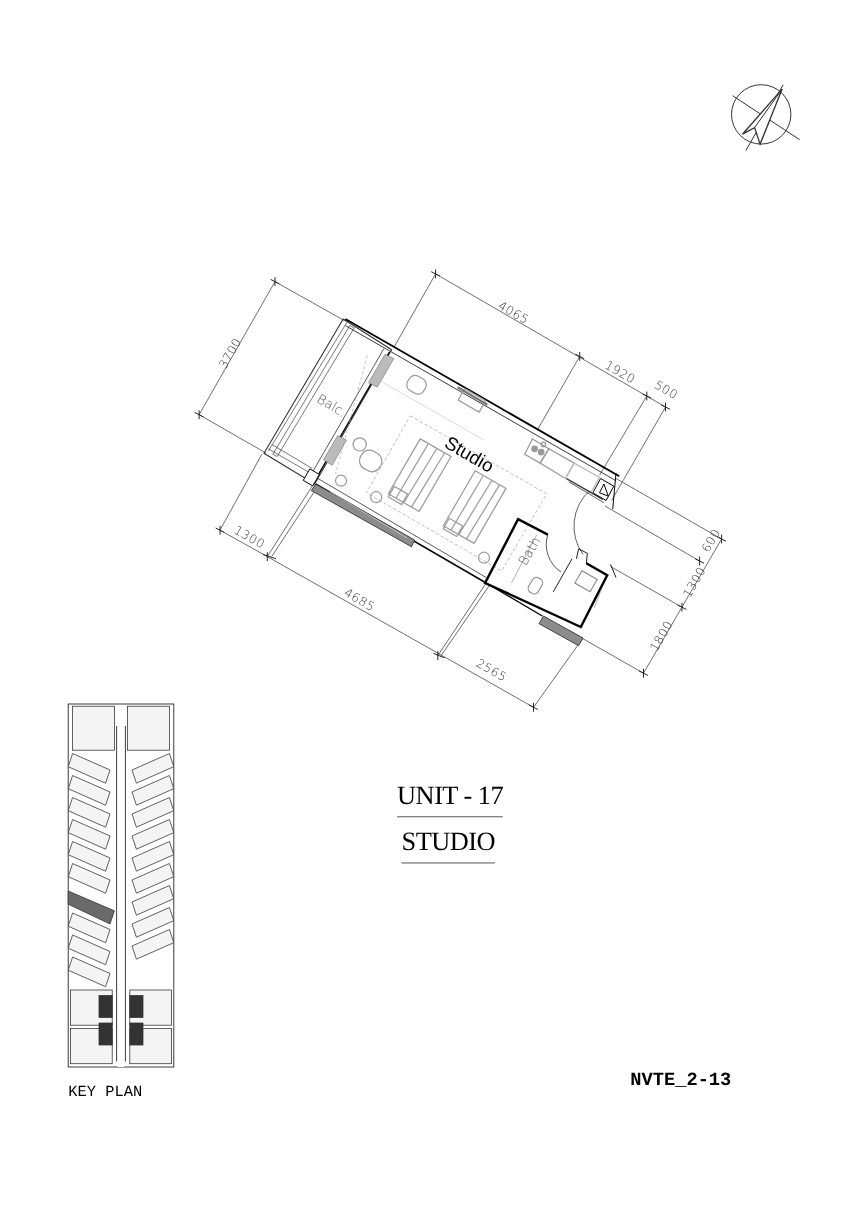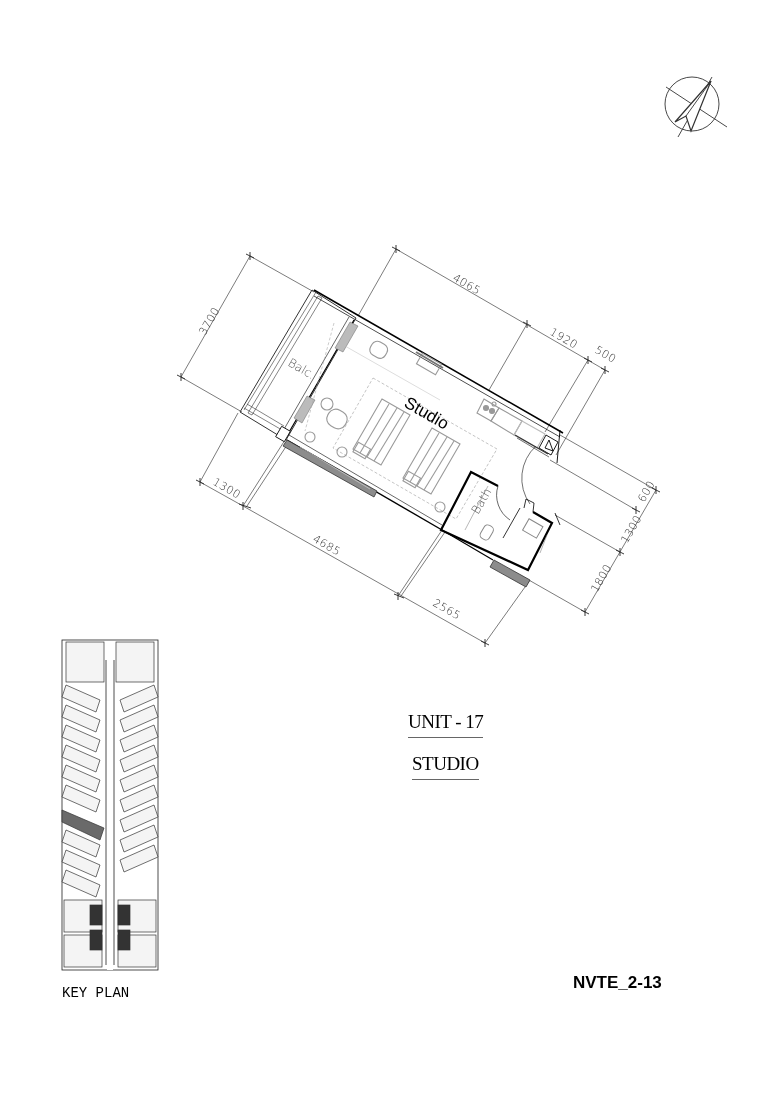--- a/index.html
+++ b/index.html
@@ -2,24 +2,24 @@
 <html><head>
 <meta charset="utf-8">
 <style>
   html, body { margin: 0; padding: 0; background: #ffffff; }
   body { width: 777px; height: 1100px; position: relative; overflow: hidden; font-family: "Liberation Sans", sans-serif; }
   .sheet { position: absolute; left: 0; top: 0; width: 777px; height: 1100px; }
   svg { position: absolute; left: 0; top: 0; }
   .dim-text { font-family: "DejaVu Sans", sans-serif; font-size: 11px; font-weight: 200; fill: #333; letter-spacing: 0.5px; }
   .room-text-lg { font-family: "Liberation Sans", sans-serif; font-size: 17px; fill: #000; }
   .room-text-sm { font-family: "DejaVu Sans", sans-serif; font-size: 12px; font-weight: 200; fill: #555; }
-  .unit-title { position: absolute; font-family: "Liberation Serif", serif; font-size: 19px; color: #000; letter-spacing: -0.5px; margin-left: 47px; }
+  .unit-title { position: absolute; font-family: "Liberation Serif", serif; font-size: 24px; color: #000; letter-spacing: -0.5px; }
   .unit-title .ul { position: absolute; left: 0; right: 0; bottom: -5px; height: 1.3px; background: #666; }
   .key-label { position: absolute; left: 62px; top: 985px; font-family: Liberation Mono, monospace; font-size: 14px; color: #000; }
-  .sheet-code { position: absolute; left: 573px; top: 973px; font-family: Liberation Sans, sans-serif; font-weight: bold; font-size: 17px; color: #000; }
+  .sheet-code { position: absolute; left: 573px; top: 973px; font-family: Liberation Mono, monospace; font-weight: bold; font-size: 17px; color: #000; }
 </style>
 </head>
 <body>
 
 <div class="sheet">
 
   <svg width="777" height="1100" viewBox="0 0 777 1100">
 
     <g stroke="#333" fill="none" stroke-width="0.9">
       <circle cx="692" cy="104" r="27"></circle>

